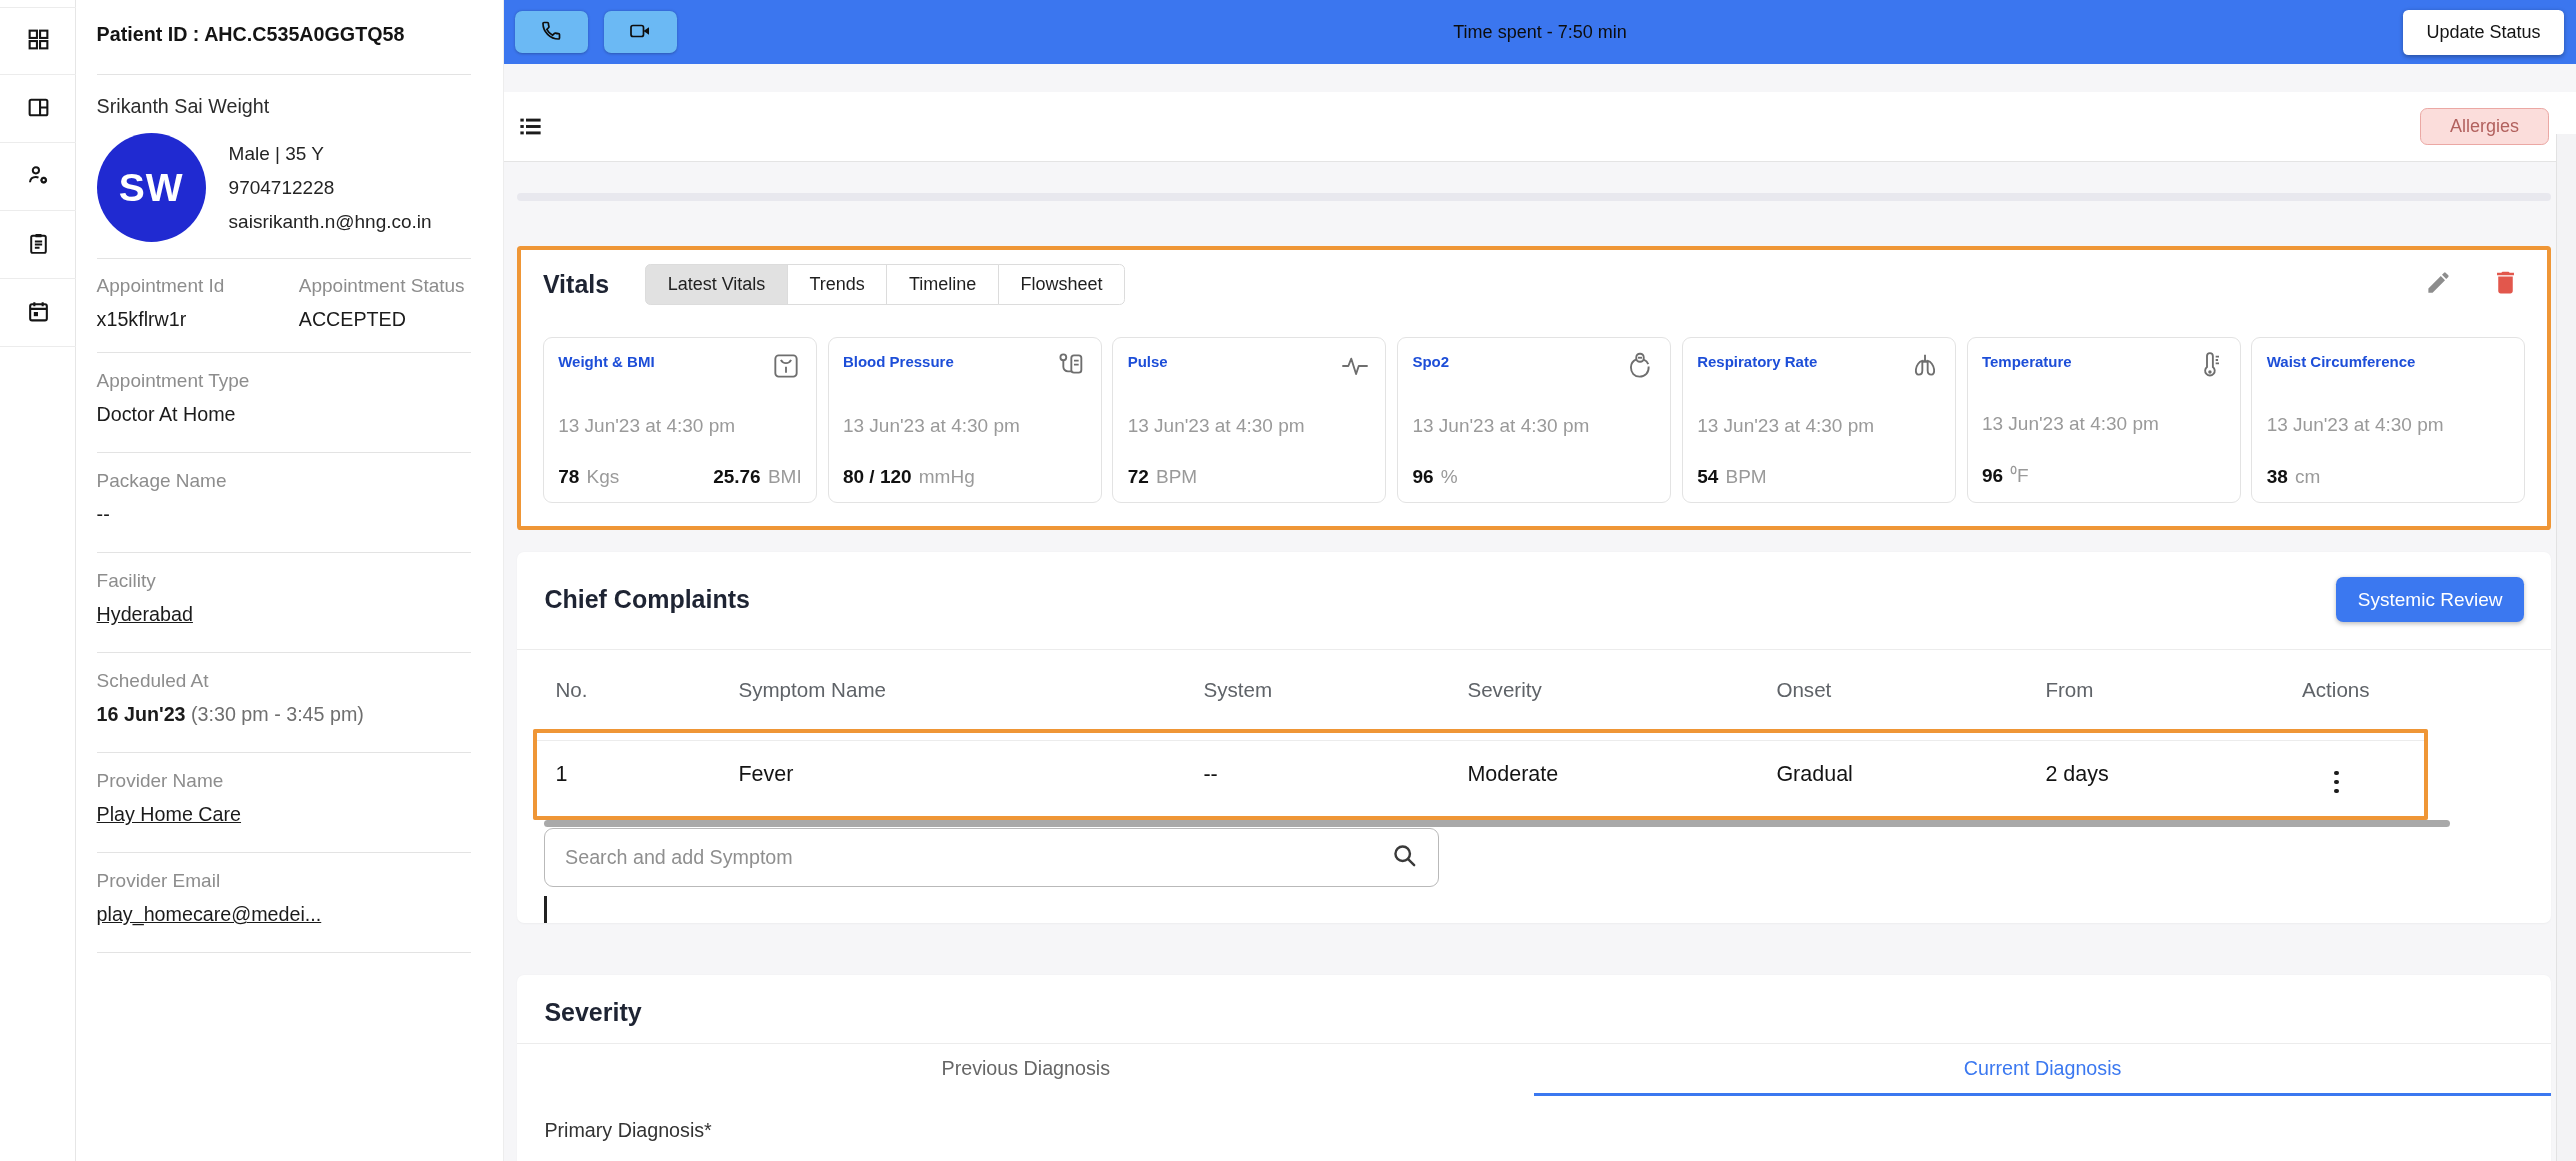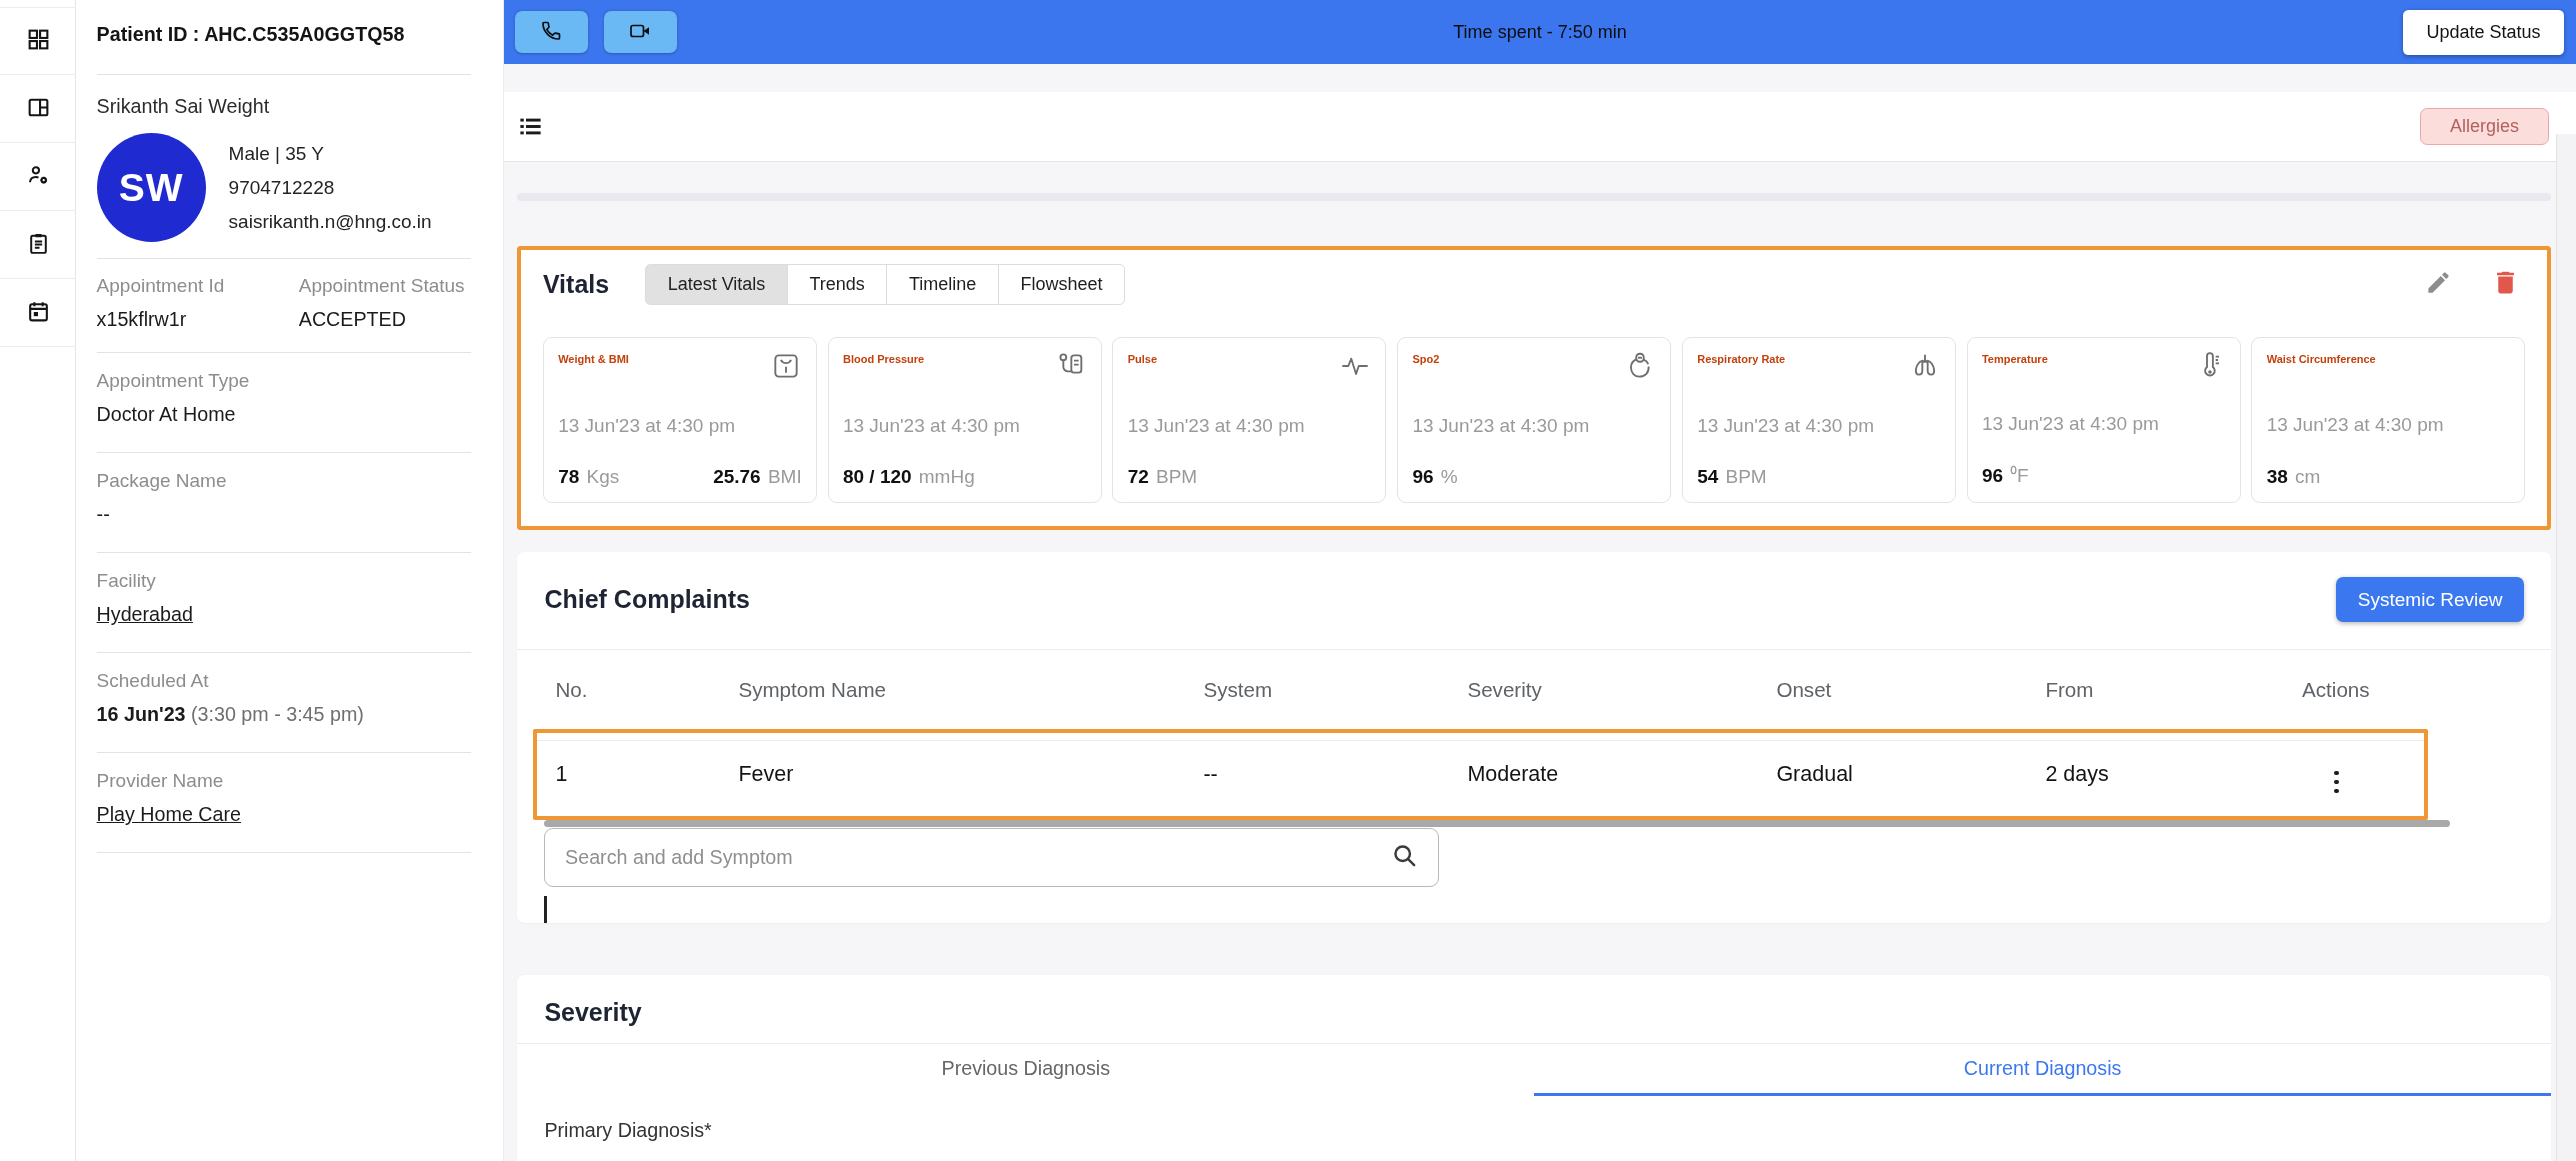--- a/index.html
+++ b/index.html
@@ -57,21 +57,21 @@
   .vtab:last-child { border-radius:0 5.4px 5.4px 0; }
   .vtab.active { background:#e1e1e1; }
   .vspacer { flex:1; }
   .icon-btn { background:none; border:none; cursor:pointer; display:flex; align-items:center; }
   .pencil-btn { margin-right:39px; } .pencil-btn svg { width:27px; height:27px; fill:#8d8d8d; }
   .trash-btn { margin-right:5.4px; } .trash-btn svg { width:29px; height:29px; fill:#e2574c; }
 
   .vcards { display:flex; gap:10.7px; margin-top:32px; }
   .vcard { flex:1; border:0.9px solid #e3e3e3; border-radius:9px; background:#fff; height:166px; padding:12.5px 14.3px 14.3px; display:flex; flex-direction:column; justify-content:space-between; }
   .vcard-top { display:flex; justify-content:space-between; align-items:flex-start; min-height:34px; }
-  .vcard-title { font-size:11px; font-weight:bold; color:#c2410c; padding-top:2.7px; }
+  .vcard-title { font-size:15px; font-weight:bold; color:#1d4ed8; padding-top:2.7px; }
   .vcard-icon svg { width:32px; height:32px; stroke:#6e6e6e; fill:none; stroke-width:1.4; }
   .vcard-date { font-size:19px; color:#9a9a9a; }
   .vcard-vals { display:flex; justify-content:space-between; align-items:baseline; font-size:19px; }
   .vnum { font-weight:bold; color:#111; }
   .vunit { color:#9a9a9a; margin-left:7.2px; }
 
   
   .section { margin-top:22.4px; background:#fff; border-radius:7.2px; box-shadow:0 0.9px 1.8px rgba(0,0,0,.04); }
   .sec-head { display:flex; align-items:center; padding:25px 27px 27px; border-bottom:0.9px solid #ececec; }
   .sec-title { font-size:25px; font-weight:bold; color:#1e2433; }
@@ -191,20 +191,24 @@
       <div class="plabel">Facility</div>
       <div class="pvalue link">Hyderabad</div>
     </div>
     <div class="pfield">
       <div class="plabel">Scheduled At</div>
       <div class="pvalue"><span class="sched-date">16 Jun'23</span><span class="sched-time"> (3:30 pm - 3:45 pm)</span></div>
     </div>
     <div class="pfield">
       <div class="plabel">Provider Name</div>
       <div class="pvalue link">Play Home Care</div>
+    </div>
+    <div class="pfield">
+      <div class="plabel">Provider Email</div>
+      <div class="pvalue link">play_homecare@medei...</div>
     </div>
   </aside>
 
   <main class="main">
     <div class="gutter"></div>
 
     <div class="topbar">
       <button class="callbtn">
         <span>
           <svg viewBox="0 0 24 24" fill="none" stroke="#0e0e0e" stroke-width="1.7">

